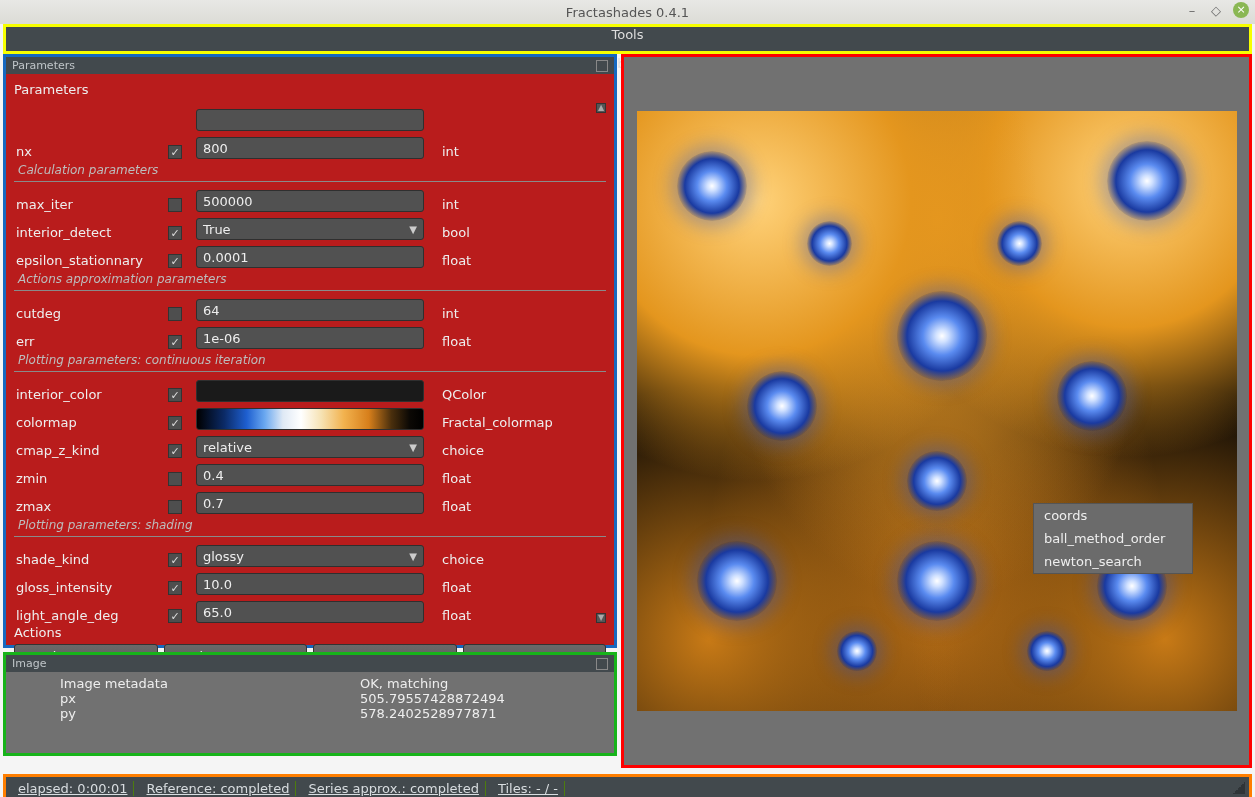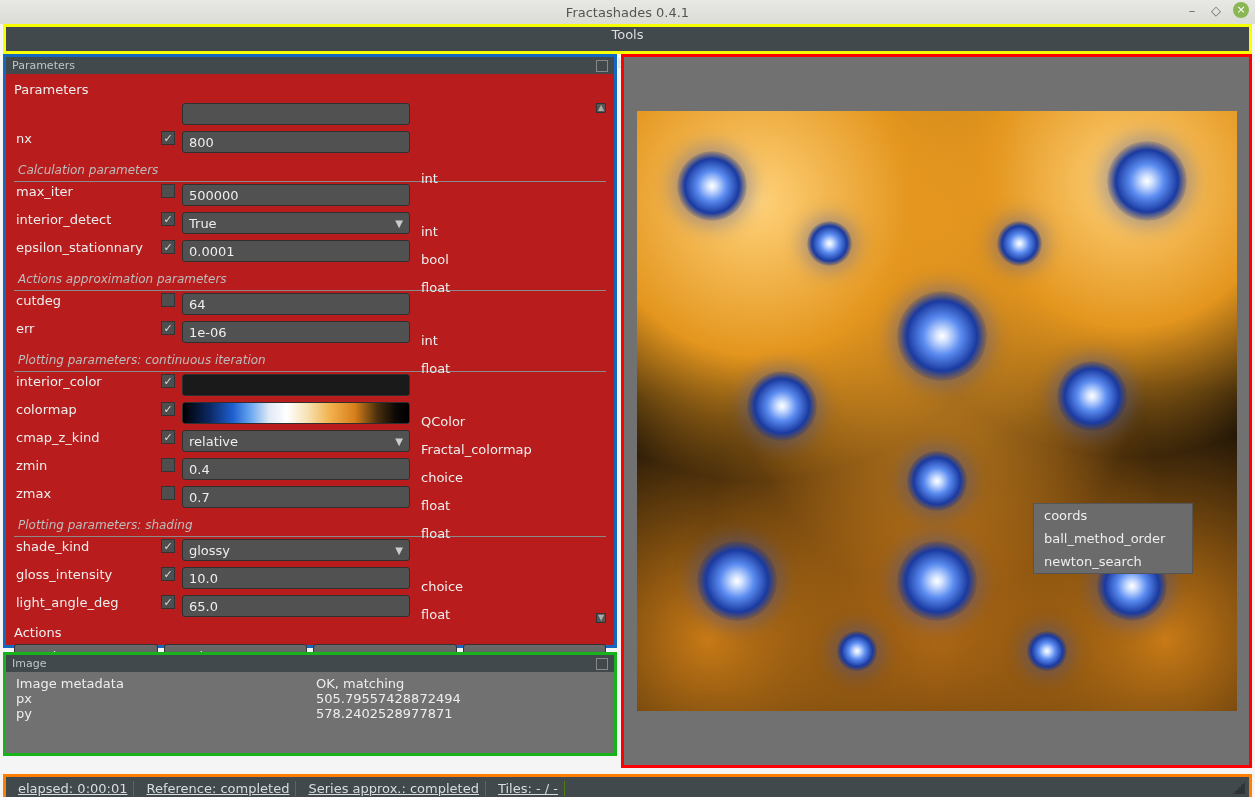--- a/index.html
+++ b/index.html
@@ -29,21 +29,21 @@
 .dock-title { background: #42494d; color: #bfc5c8; font-size: 11px; padding: 2px 6px; display: flex; align-items: center; justify-content: space-between; }
 .dock-title .sq { width: 12px; height: 12px; border: 1px solid #888; }
 .panel-body { flex: 1; padding: 4px 8px 6px 8px; color: #eee; display: flex; flex-direction: column; }
 .section-head { font-size: 13px; color: #eee; padding: 4px 0 6px 0; }
 .group-label { color: #bdbdbd; font-style: italic; font-size: 12px; padding: 4px 0 4px 4px; border-bottom: 1px solid #8a8a8a; margin-bottom: 2px; }
 
 .rows { flex: 1; overflow: hidden; position: relative; }
 .scroll-track { position: absolute; right: 0; top: 0; width: 10px; height: 100%; display: flex; flex-direction: column; justify-content: space-between; }
 .scroll-arrow { width: 10px; height: 10px; background: #555; border: 1px solid #333; color: #aaa; font-size: 8px; text-align: center; line-height: 8px; }
 
-.row { display: flex; align-items: flex-start; height: 28px; gap: 7px; }
+.row { display: flex; align-items: flex-end; height: 28px; gap: 14px; }
 .row .label { width: 140px; color: #eee; font-size: 13px; padding-left: 2px; }
 .row .cb { width: 14px; height: 14px; border: 1px solid #333; background: #4e4e4e; display: inline-flex; align-items: center; justify-content: center; color: #ddd; font-size: 11px; }
 .row .field { flex: 0 0 228px; height: 22px; background: #515151; border: 1px solid #2f2f2f; border-radius: 3px; color: #eee; padding: 0 6px; font-size: 13px; display: flex; align-items: center; justify-content: space-between; }
 .row .field.short-empty { flex: 0 0 228px; }
 .row .type { width: 120px; color: #eee; font-size: 13px; padding-left: 4px; margin-top: 40px; }
 .caret { color: #ccc; font-size: 10px; }
 
 .color-swatch { flex: 0 0 228px; height: 22px; background: #1a1a1a; border: 1px solid #2f2f2f; border-radius: 3px; }
 .cmap { flex: 0 0 228px; height: 22px; border: 1px solid #2f2f2f; border-radius: 3px;
   background: linear-gradient(90deg,#000 0%,#0b2a66 12%,#1e5fd0 22%,#6aa8f0 30%,#dfe9f5 38%,#ffffff 46%,#f6e2b3 55%,#f2b24e 65%,#d77f1b 76%,#4a2f0d 86%,#0c0905 94%,#000 100%); }
@@ -51,21 +51,21 @@
 
 .actions { padding: 2px 0 4px 0; }
 .actions-label { font-size: 13px; color: #eee; padding-bottom: 4px; }
 .btnrow { display: flex; gap: 6px; }
 .btn { flex: 1; height: 24px; background: linear-gradient(#6a6a6a,#585858); border: 1px solid #333; border-radius: 3px; color: #eee; font-size: 13px; display: flex; align-items: center; justify-content: center; }
 
 
 .panel-image { background: #717171; height: 104px; }
 .meta-body { padding: 4px 10px; color: #eee; font-size: 13px; }
 .meta-row { display: flex; }
-.meta-row .k { width: 300px; }
+.meta-row .k { width: 300px; margin-left: 44px; }
 .meta-row .v { }
 
 
 .viewport { background: #717171; display: flex; align-items: center; justify-content: center; position: relative; }
 .fractal { width: 600px; height: 600px; background: #000; position: relative; overflow: hidden; }
 .fractal .layer1 { position: absolute; inset: 0;
   background:
     radial-gradient(circle at 20% 15%, #ffd27a 0%, #e4961e 22%, rgba(0,0,0,0) 40%),
     radial-gradient(circle at 82% 12%, #ffd27a 0%, #e4961e 20%, rgba(0,0,0,0) 38%),
     radial-gradient(circle at 12% 88%, #c87a16 0%, rgba(0,0,0,0) 34%),

